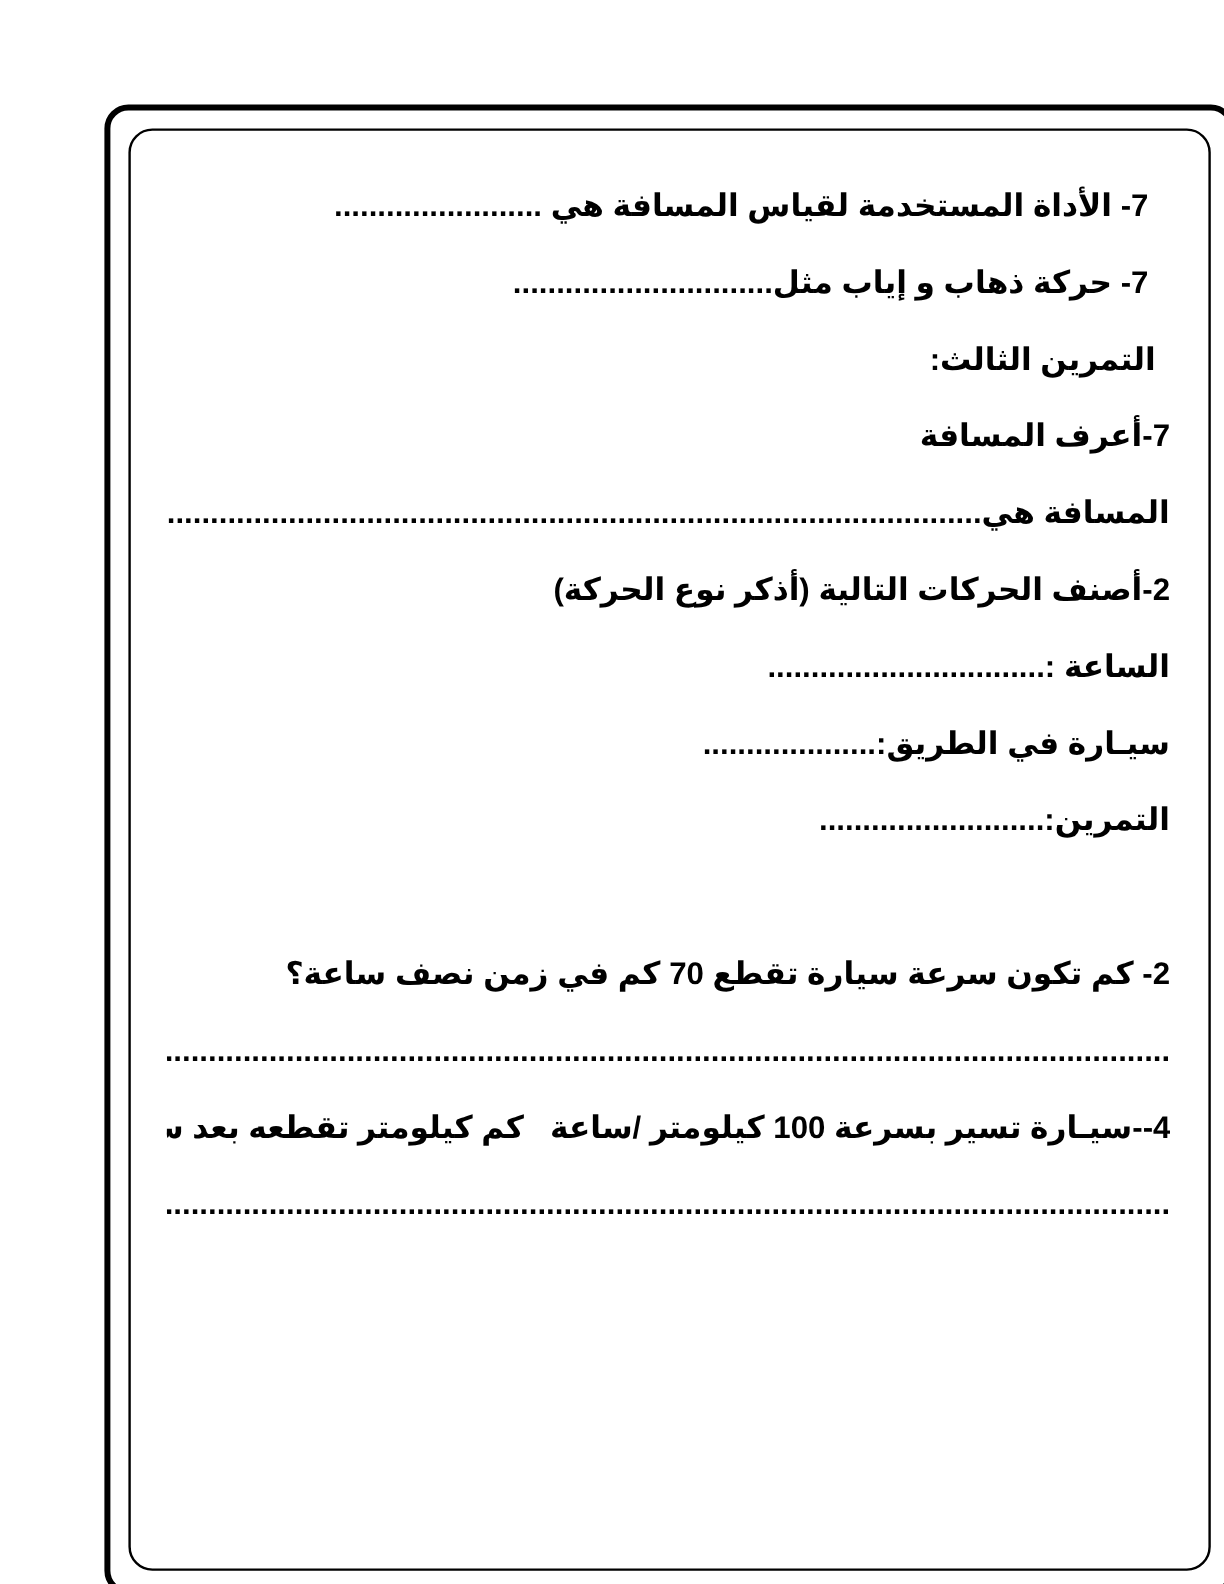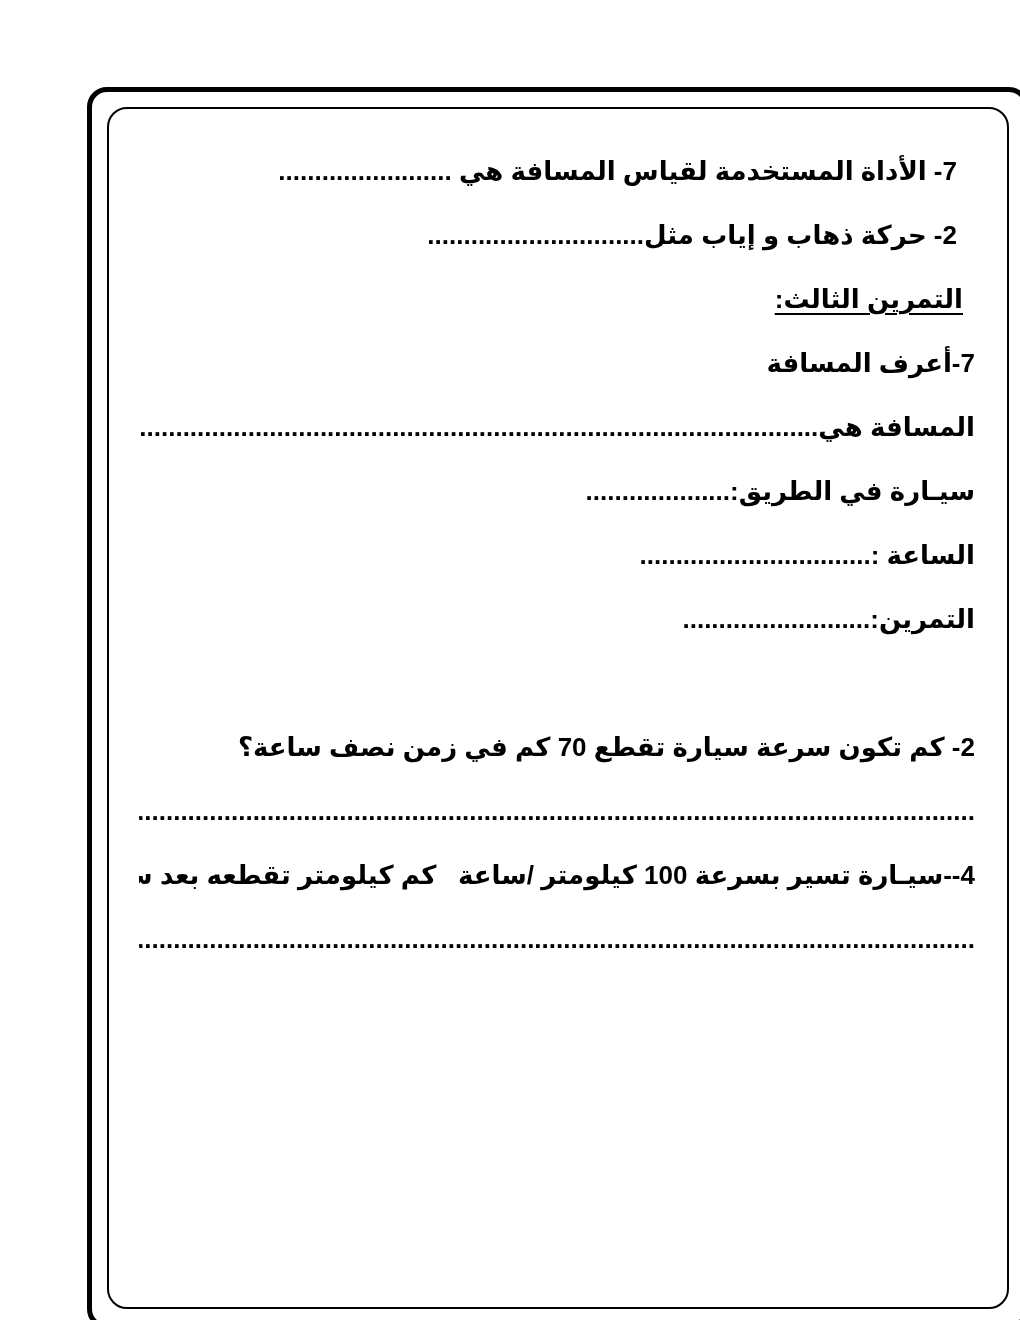--- a/index.html
+++ b/index.html
@@ -38,49 +38,49 @@
     color: #000000;
   }
   .row {
     height: 52px;
     line-height: 52px;
     white-space: nowrap;
     overflow: hidden;
   }
   .row.indent { padding-right: 18px; }
   .underline {
-    text-decoration: underline;
     text-decoration-thickness: 2px;
     text-underline-offset: 5px;
   }
 </style>
 </head>
 <body>
 
 <div class="page">
   <div class="frame-outer">
     <div class="frame-inner">
       <div class="content" dir="rtl">
 
         <div class="row indent">7- الأداة المستخدمة لقياس المسافة هي ........................</div>
 
-        <div class="row indent">2- حركة ذهاب و إياب مثل..............................</div>
+        <div class="row indent">7- حركة ذهاب و إياب مثل..............................</div>
 
         <div class="row">
           <span class="underline">التمرين الثالث:</span>
         </div>
 
         <div class="row">7-أعرف المسافة</div>
 
         <div class="row">المسافة هي........................................................................................................................</div>
 
+        <div class="row">2-أصنف الحركات التالية (أذكر نوع الحركة)</div>
+
+        <div class="row">الساعة :................................</div>
 
         <div class="row">سيـارة في الطريق:....................</div>
-
-        <div class="row">الساعة :................................</div>
 
         <div class="row">التمرين:..........................</div>
 
         <div class="row"></div>
 
         <div class="row">2- كم تكون سرعة سيارة تقطع 70 كم في زمن نصف ساعة؟</div>
 
         <div class="row">........................................................................................................................</div>
 
         <div class="row">4--سيـارة تسير بسرعة 100 كيلومتر /ساعة&nbsp;&nbsp; كم كيلومتر تقطعه بعد ساعتين ؟</div>

